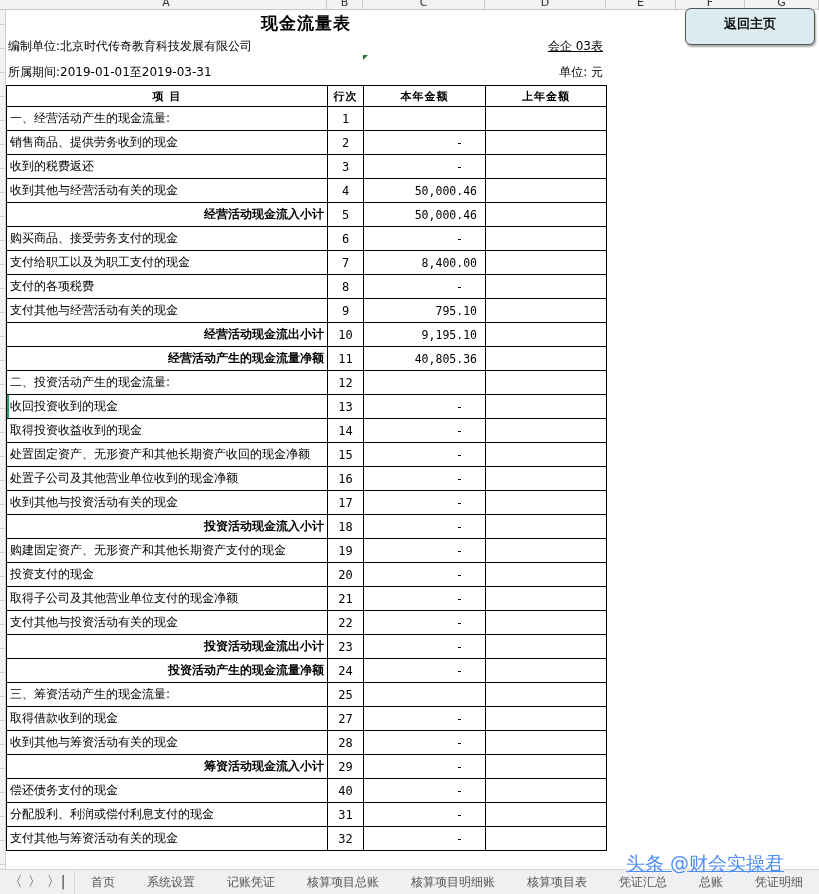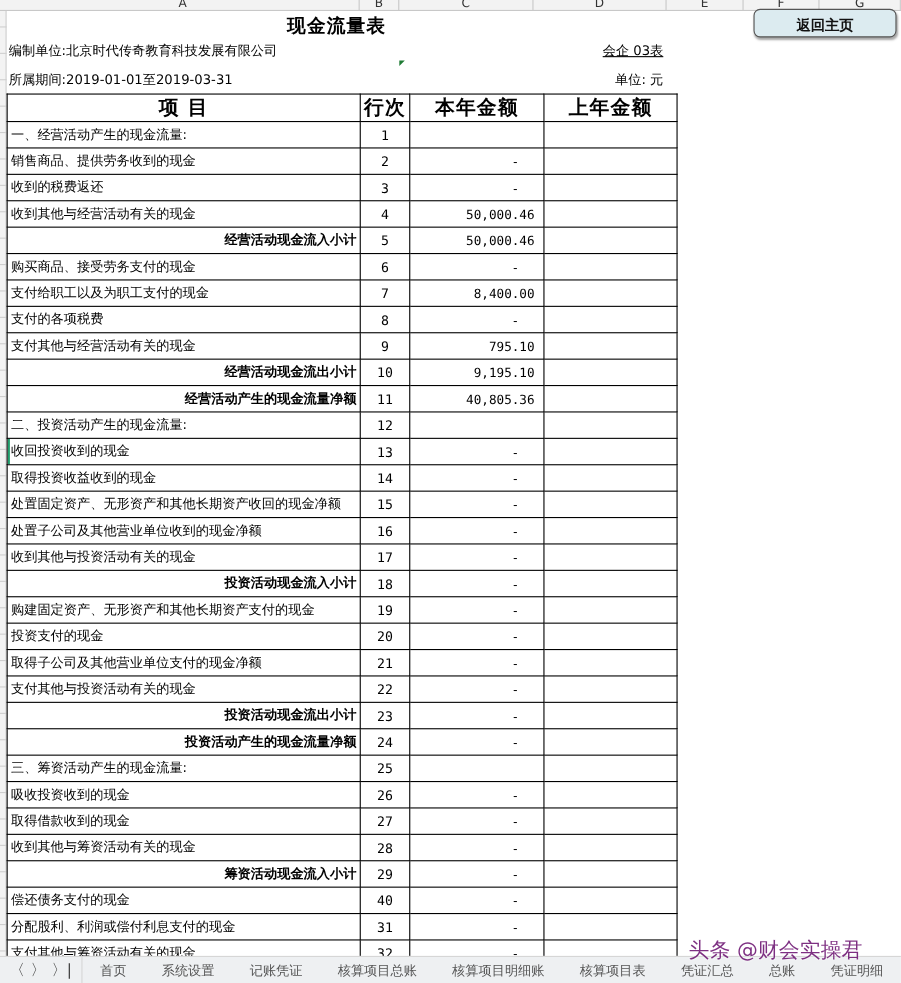--- a/index.html
+++ b/index.html
@@ -15,39 +15,39 @@
   .title { position: absolute; top: 12px; left: 6px; width: 600px; text-align: center; font-size: 17px; font-weight: bold; font-family: "DejaVu Serif", "Liberation Serif", serif; letter-spacing: 1px; }
 
   .meta { position: absolute; font-size: 12px; white-space: nowrap; }
   .meta-company { top: 38px; left: 8px; }
   .meta-period { top: 64px; left: 8px; }
   .meta-code { top: 38px; right: 216px; text-decoration: underline; }
   .meta-unit { top: 64px; right: 216px; }
 
   .green-flag { position: absolute; top: 55px; left: 363px; width: 0; height: 0; border-top: 5px solid #1e7b34; border-right: 5px solid transparent; }
 
-  .home-btn { position: absolute; top: 8px; left: 685px; width: 130px; height: 26px; background: #dcebf0; border: 1px solid #555; border-radius: 6px; box-shadow: 1px 2px 2px rgba(0,0,0,0.35); font-size: 13px; font-weight: bold; text-align: center; line-height: 29px; color: #111; cursor: pointer; }
+  .home-btn { position: absolute; top: 8px; left: 685px; width: 130px; height: 37px; background: #dcebf0; border: 1px solid #555; border-radius: 6px; box-shadow: 1px 2px 2px rgba(0,0,0,0.35); font-size: 13px; font-weight: bold; text-align: center; line-height: 29px; color: #111; cursor: pointer; }
 
   .sheet { position: absolute; top: 85px; left: 6px; border-collapse: collapse; table-layout: fixed; }
   .sheet td, .sheet th { border: 1px solid #000; height: 24px; font-size: 12px; padding: 0 3px; white-space: nowrap; overflow: hidden; }
-  .sheet th { height: 21px; font-size: 18px; font-weight: bold; text-align: center; letter-spacing: 1px; font-family: "DejaVu Serif", "Liberation Serif", serif; }
+  .sheet th { height: 21px; font-size: 11px; font-weight: bold; text-align: center; letter-spacing: 1px; font-family: "DejaVu Serif", "Liberation Serif", serif; }
   .sheet td.c-item { text-align: left; }
   .sheet td.c-item.sub { text-align: right; font-weight: bold; }
   .sheet td.c-no { text-align: center; font-family: "DejaVu Sans Mono", "Liberation Mono", monospace; font-size: 12px; }
   .sheet td.c-cur { text-align: right; padding-right: 8px; font-family: "DejaVu Sans Mono", "Liberation Mono", monospace; font-size: 11.5px; }
   .sheet td.c-cur.dash { padding-right: 22px; }
   .sheet td.c-prev { }
   .sel-mark { box-shadow: inset 2px 0 0 #1f9d6b; }
 
   .tabbar { position: absolute; left: 0; top: 869px; width: 819px; height: 25px; background: #eef0f2; border-top: 1px solid #d6d6d6; display: flex; align-items: center; font-size: 12px; color: #555; }
   .tabbar .nav { width: 90px; display: flex; justify-content: space-around; padding: 0 6px; font-size: 14px; color: #444; border-right: 1px solid #d6d6d6; height: 100%; align-items: center; }
   .tabbar .nav span { cursor: pointer; }
   .tabbar .tab { padding: 0 16px; cursor: pointer; white-space: nowrap; }
 
-  .watermark { position: absolute; left: 626px; top: 851px; font-size: 19px; color: #701a75; opacity: 0.9; white-space: nowrap; text-shadow: 0 0 2px #fff; }
+  .watermark { position: absolute; left: 626px; top: 851px; font-size: 19px; color: #3b82f6; opacity: 0.9; white-space: nowrap; text-shadow: 0 0 2px #fff; text-decoration: underline; }
 </style>
 </head>
 <body>
 
 <div class="colhdr">
   <div class="ch" style="left:6px;width:321px;">A</div>
   <div class="ch" style="left:327px;width:36px;">B</div>
   <div class="ch" style="left:363px;width:122px;">C</div>
   <div class="ch" style="left:485px;width:121px;">D</div>
   <div class="ch" style="left:606px;width:70px;">E</div>
@@ -264,26 +264,20 @@
         <td class="c-cur dash">-</td>
         <td class="c-prev"></td>
       </tr>
       <tr>
         <td class="c-item">三、筹资活动产生的现金流量:</td>
         <td class="c-no">25</td>
         <td class="c-cur"></td>
         <td class="c-prev"></td>
       </tr>
       <tr>
-        <td class="c-item">吸收投资收到的现金</td>
-        <td class="c-no">26</td>
-        <td class="c-cur dash">-</td>
-        <td class="c-prev"></td>
-      </tr>
-      <tr>
         <td class="c-item">取得借款收到的现金</td>
         <td class="c-no">27</td>
         <td class="c-cur dash">-</td>
         <td class="c-prev"></td>
       </tr>
       <tr>
         <td class="c-item">收到其他与筹资活动有关的现金</td>
         <td class="c-no">28</td>
         <td class="c-cur dash">-</td>
         <td class="c-prev"></td>

